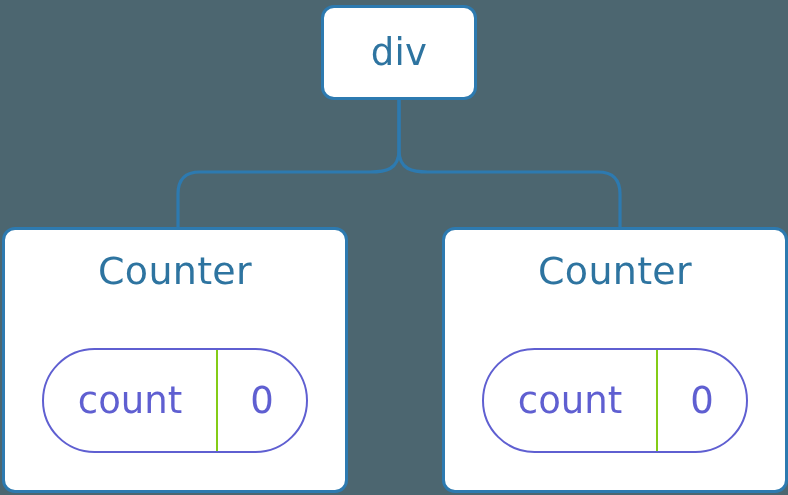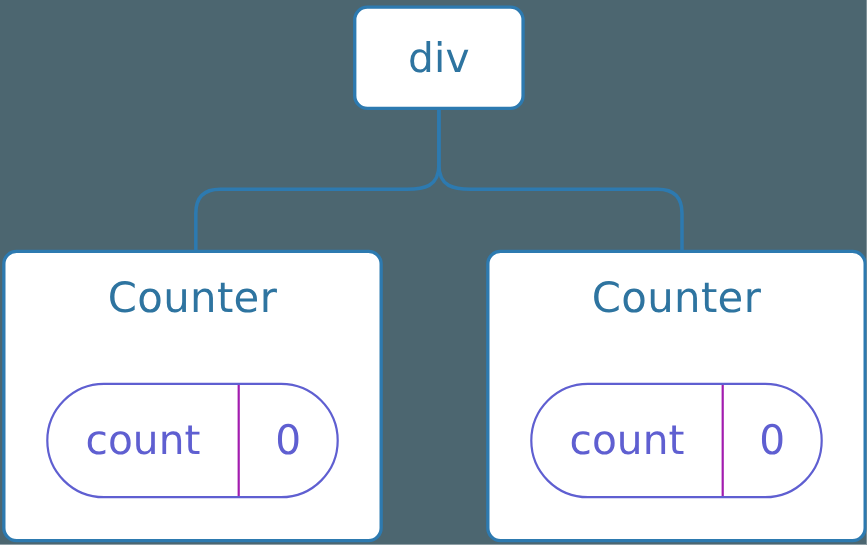--- a/index.html
+++ b/index.html
@@ -96,21 +96,21 @@
     display: flex;
     align-items: center;
     justify-content: center;
     color: #5f5fd1;
     font-size: 37px;
     line-height: 1;
   }
 
   .state-key {
     width: 174px;
-    border-right: 2px solid #a21caf;
+    border-right: 2px solid #84cc16;
     box-sizing: border-box;
   }
 
   .state-val {
     flex: 1;
   }
 </style>
 </head>
 <body>
 

